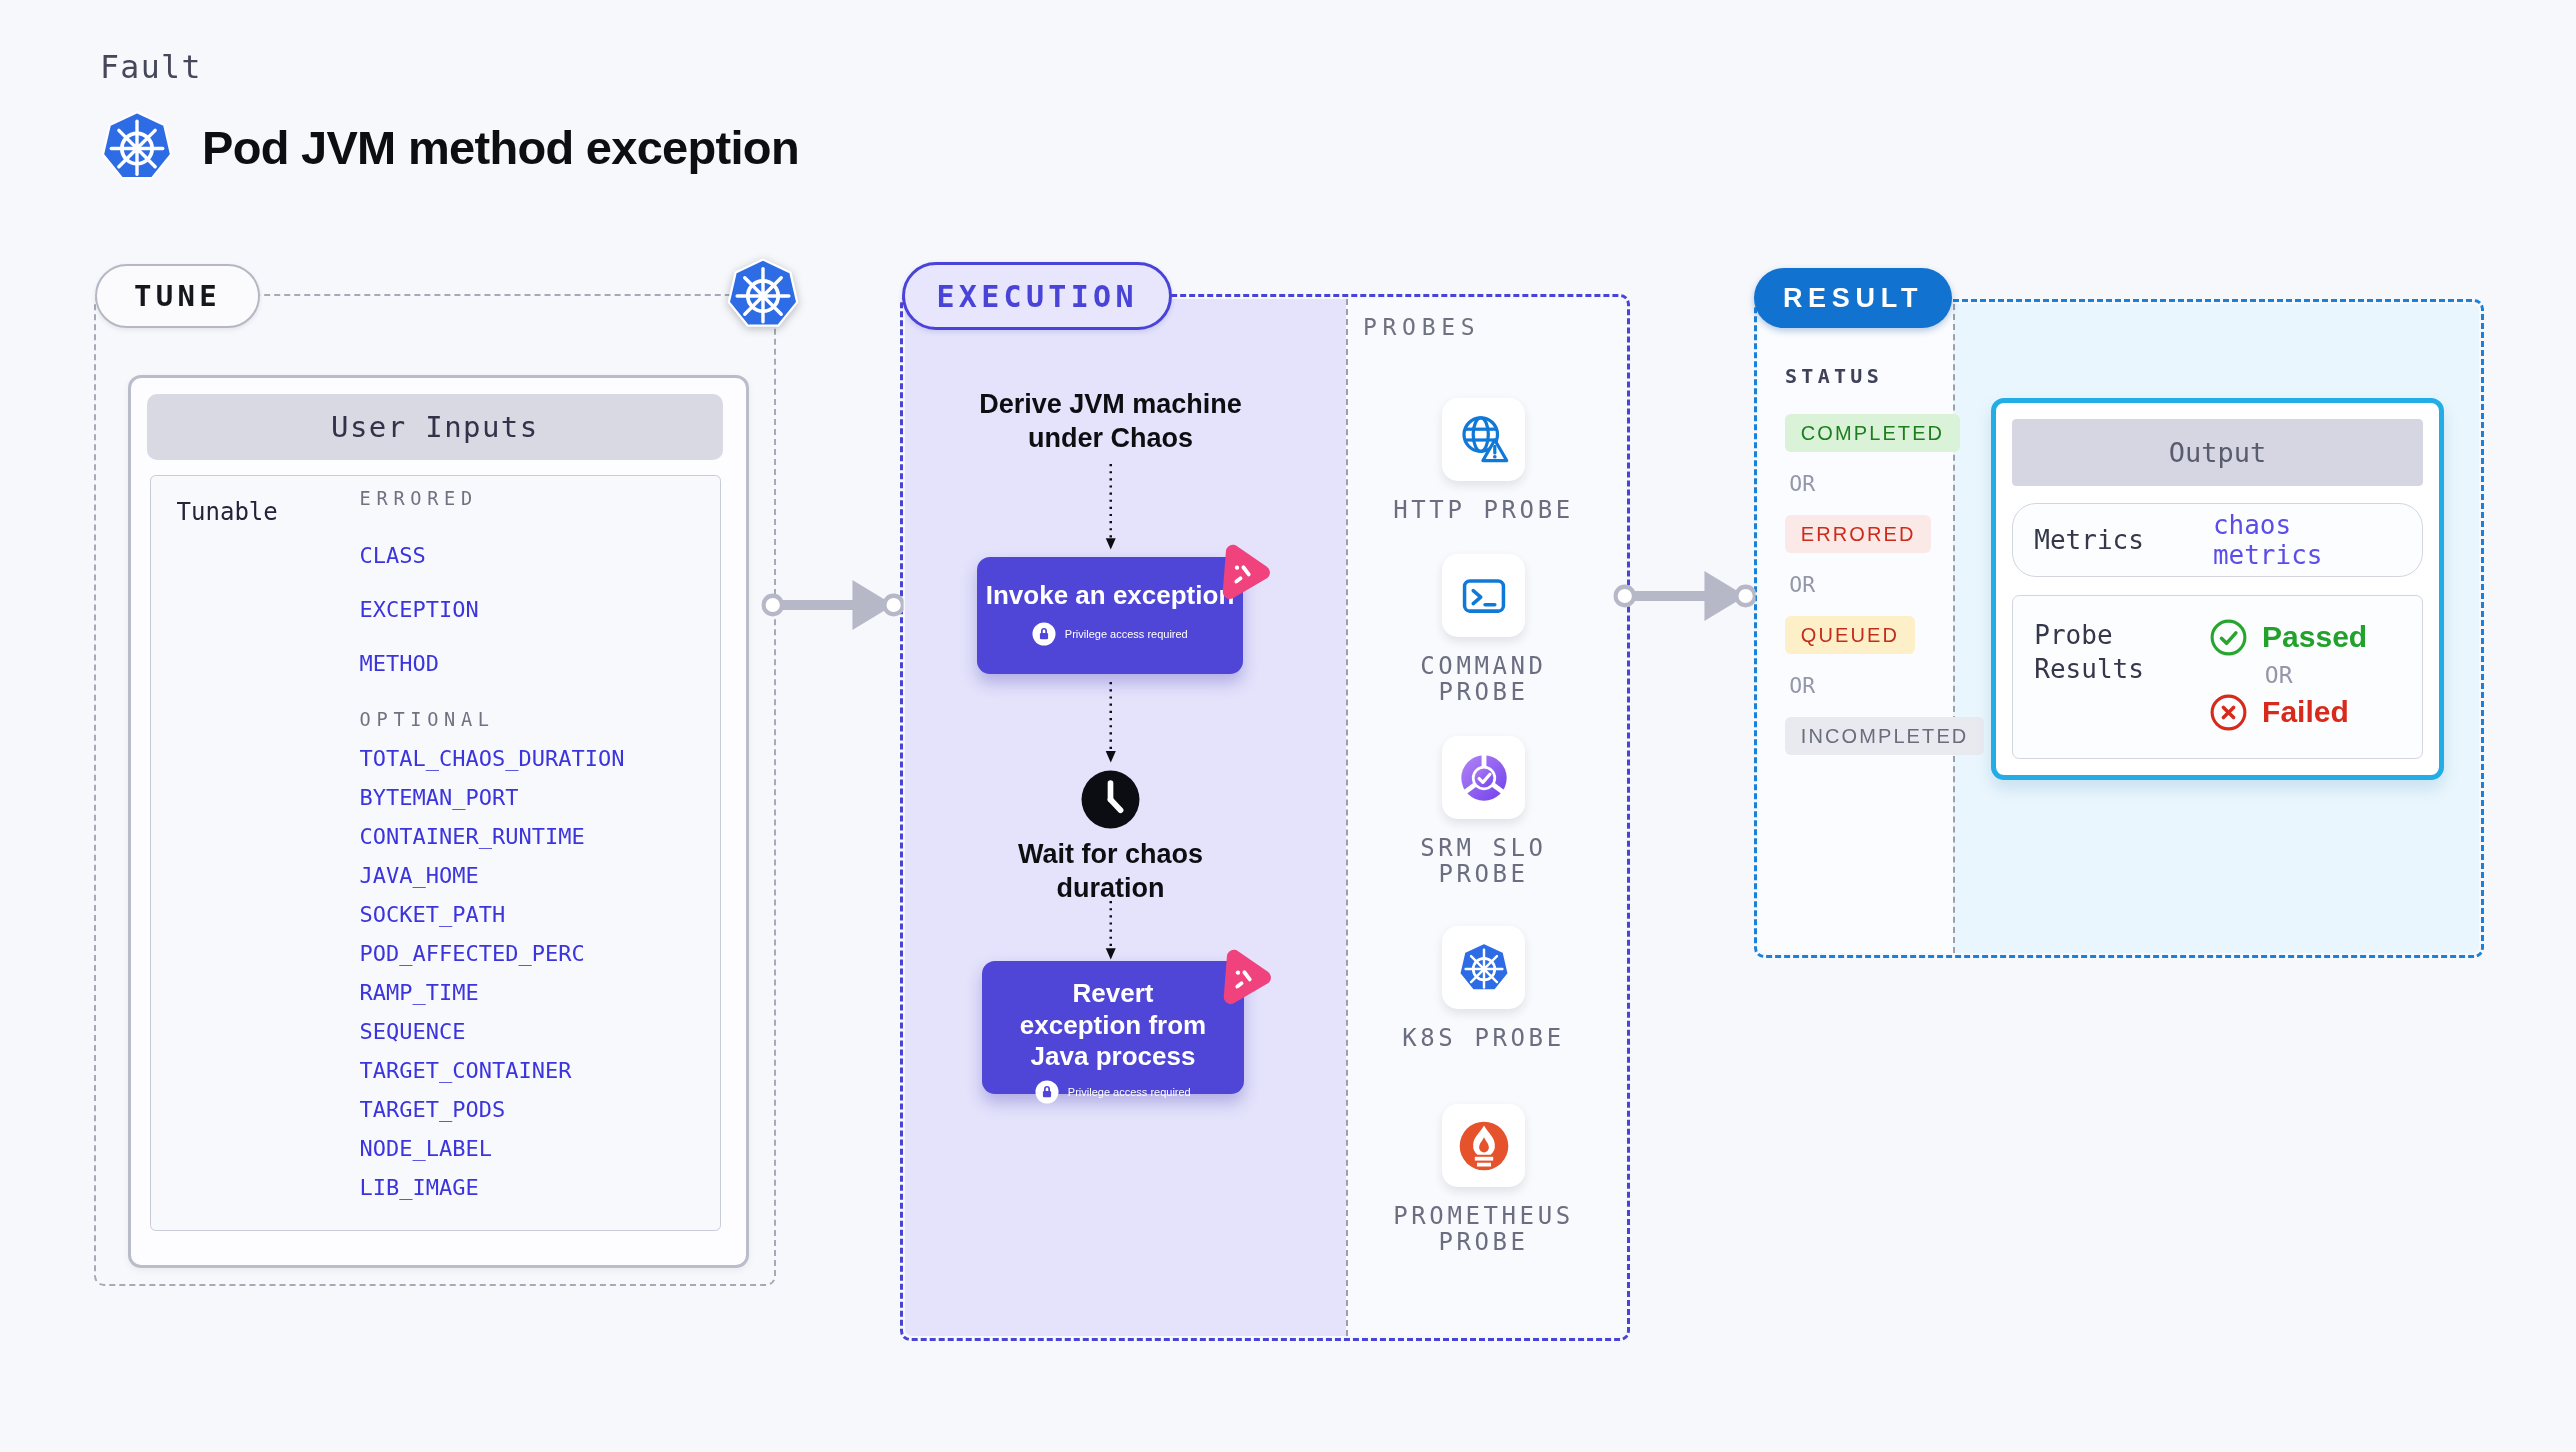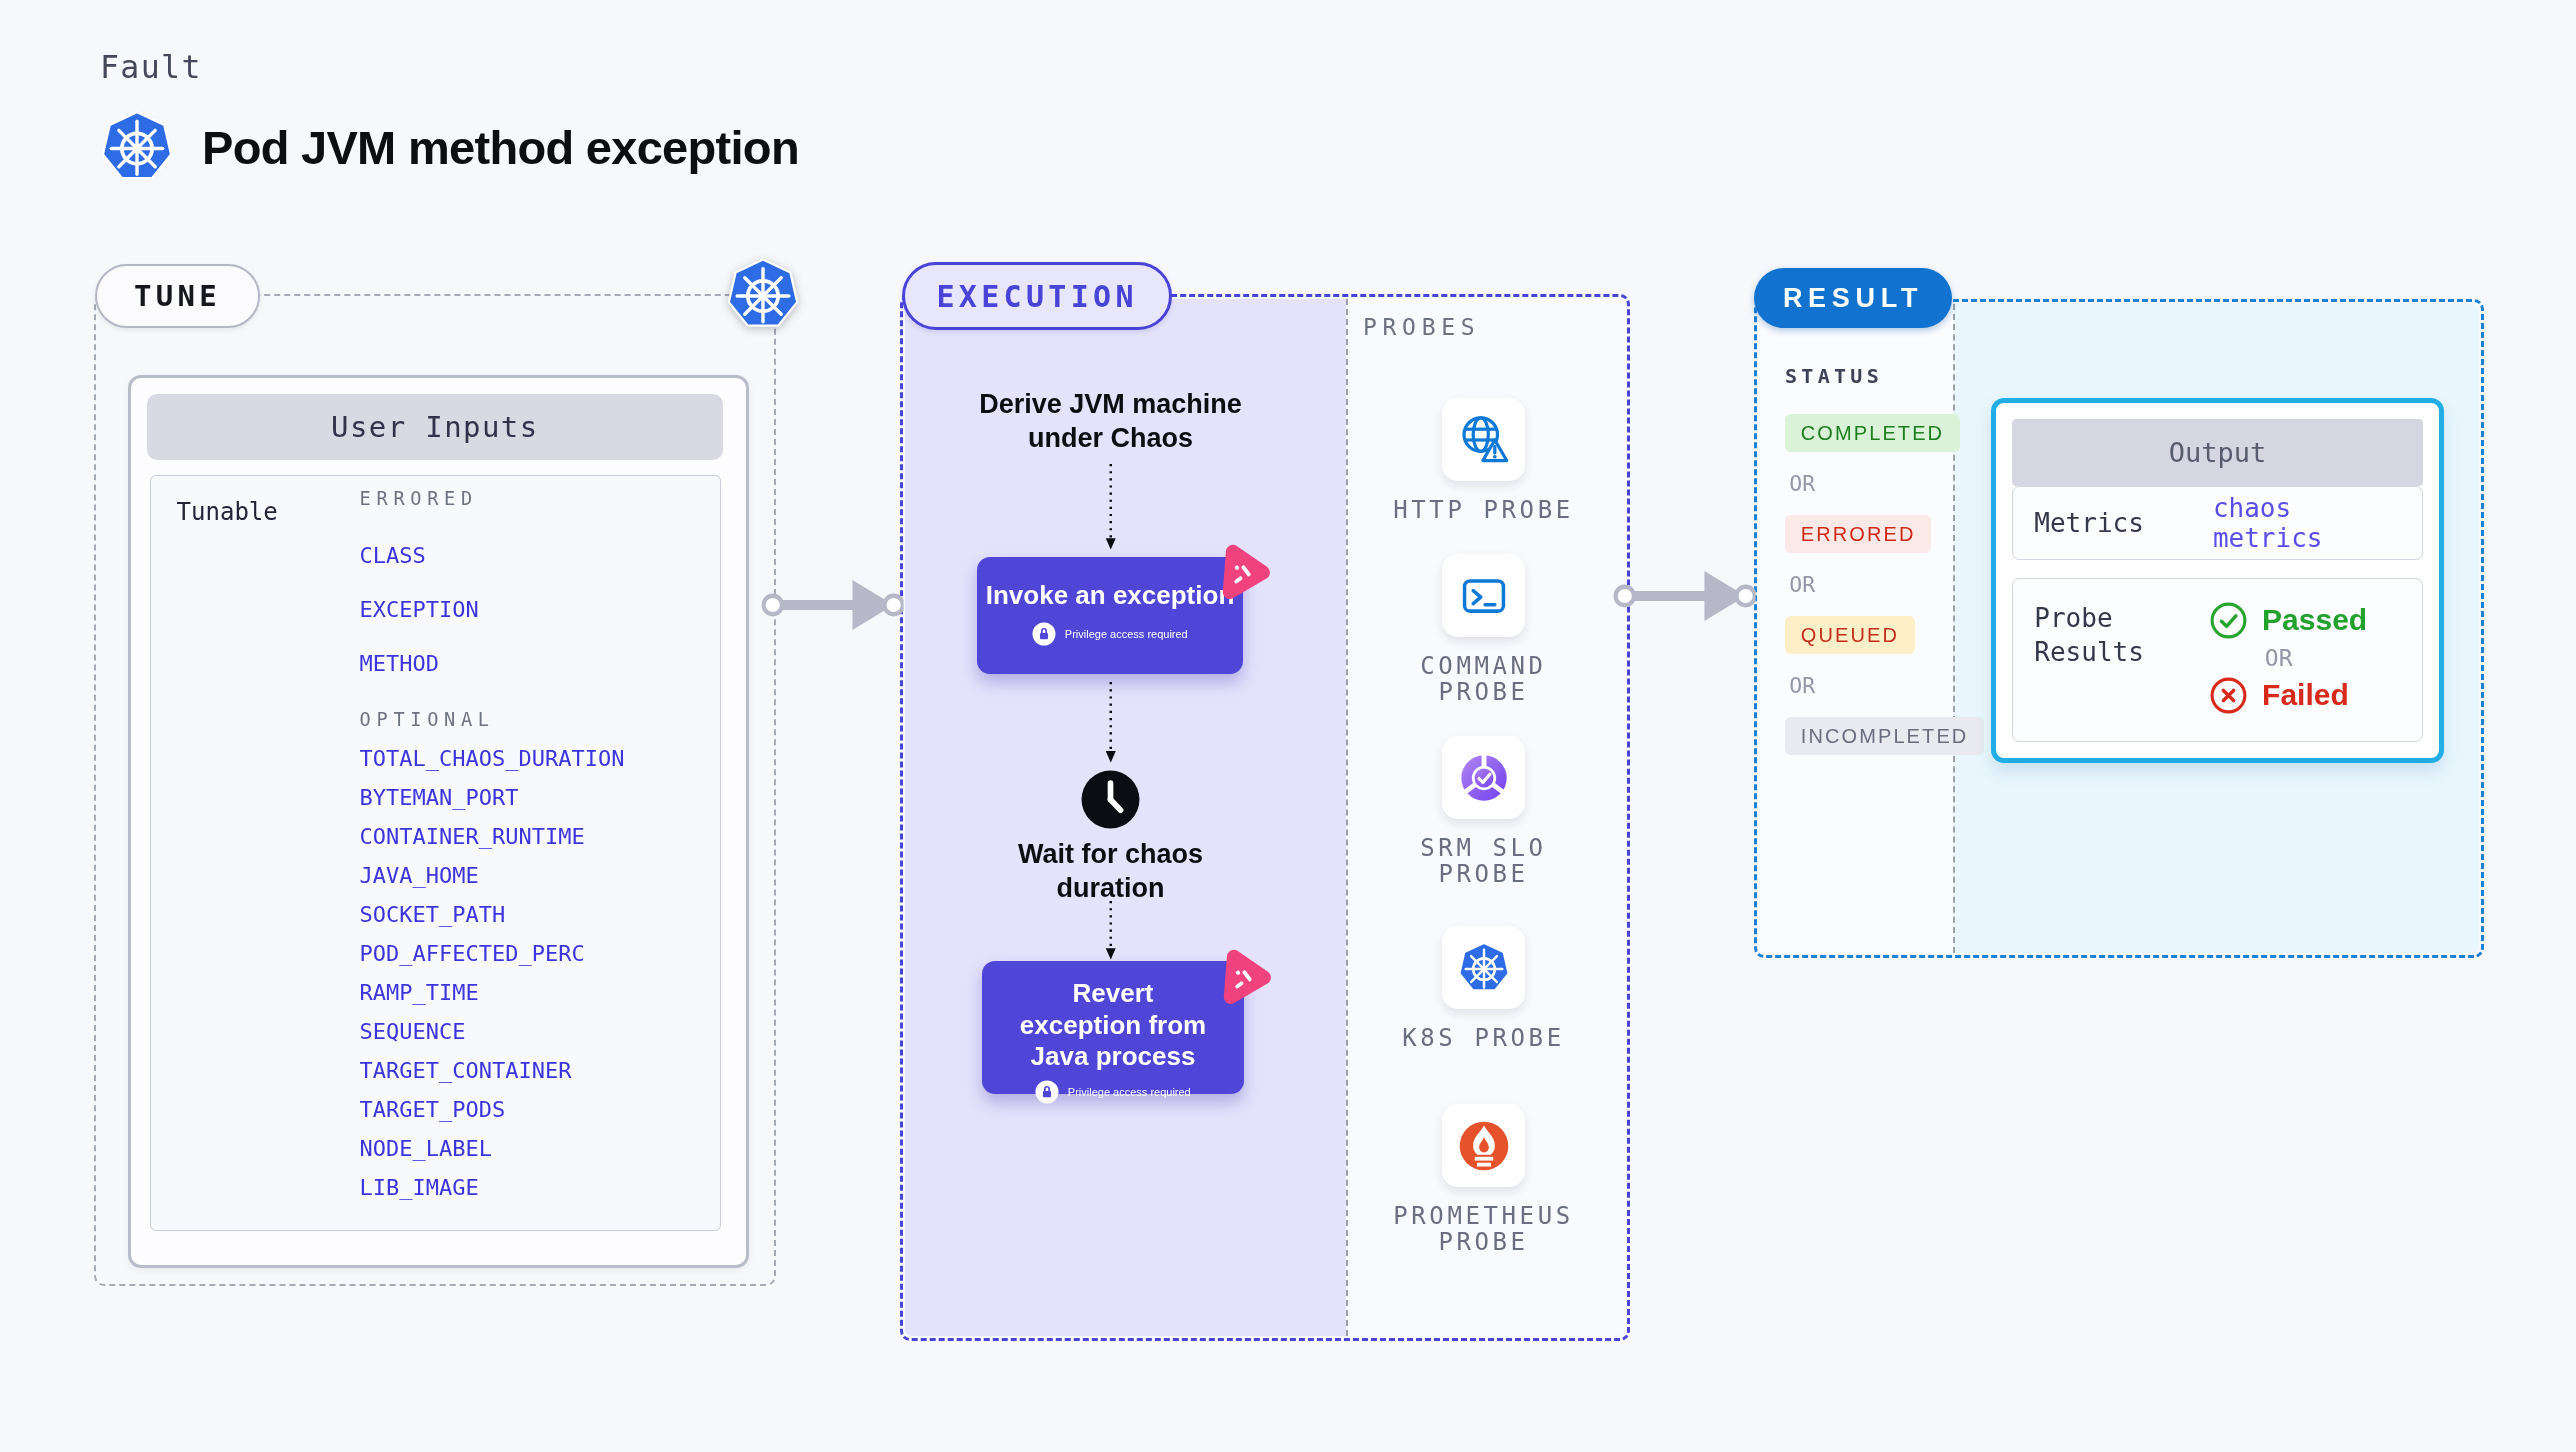--- a/index.html
+++ b/index.html
@@ -103,21 +103,21 @@
               letter-spacing:4.3px;color:#3f4158;margin-bottom:7.2px;}
   .status-badge{padding:7.2px 15.8px;border-radius:5.7px;font-weight:normal;font-size:20px;letter-spacing:2.1px;}
   .or{font-family:"DejaVu Sans Mono",monospace;font-size:21.5px;color:#9497a8;padding-left:4.3px;}
 
   .output-card{position:absolute;left:1991px;top:398px;width:453px;background:#fff;
               border:5px solid #23ade6;border-radius:13px;box-shadow:0 8.6px 15.8px rgba(30,120,180,.16);
               padding:15.8px;box-sizing:border-box;z-index:4;}
   .out-header{height:67px;background:#d6d6e2;border-radius:4.3px;display:flex;align-items:center;
               justify-content:center;font-family:"DejaVu Sans Mono",monospace;font-size:27px;color:#595b6e;}
   .out-row{border:1.4px solid #d2d5e0;border-radius:7.2px;background:#fcfdff;}
-  .out-metrics{height:72px;display:flex;align-items:center;padding:0 21.5px;}
+  .out-metrics{margin-top:17px;height:72px;display:flex;align-items:center;padding:0 21.5px;border-radius:24px;}
   .out-metrics-label{font-family:"DejaVu Sans Mono",monospace;font-size:26px;color:#35374a;}
   .out-metrics-value{font-family:"DejaVu Sans Mono",monospace;font-size:26px;color:#5b4de9;margin-left:69px;}
   .out-probe{margin-top:18.6px;display:flex;padding:21.5px 21.5px 26px 21.5px;}
   .pr-label{font-family:"DejaVu Sans Mono",monospace;font-size:26px;line-height:34px;color:#35374a;width:143px;}
   .pr-right{margin-left:31.5px;display:flex;flex-direction:column;gap:5px;}
   .pr-row{display:flex;align-items:center;gap:14.3px;}
   .pr-row svg{width:39px;height:39px;}
   .passed-text{font-size:30px;font-weight:bold;color:#22a12c;}
   .failed-text{font-size:30px;font-weight:bold;color:#d8291a;}
   .pr-or{font-family:"DejaVu Sans Mono",monospace;font-size:23px;color:#9497a8;margin-left:56px;}

